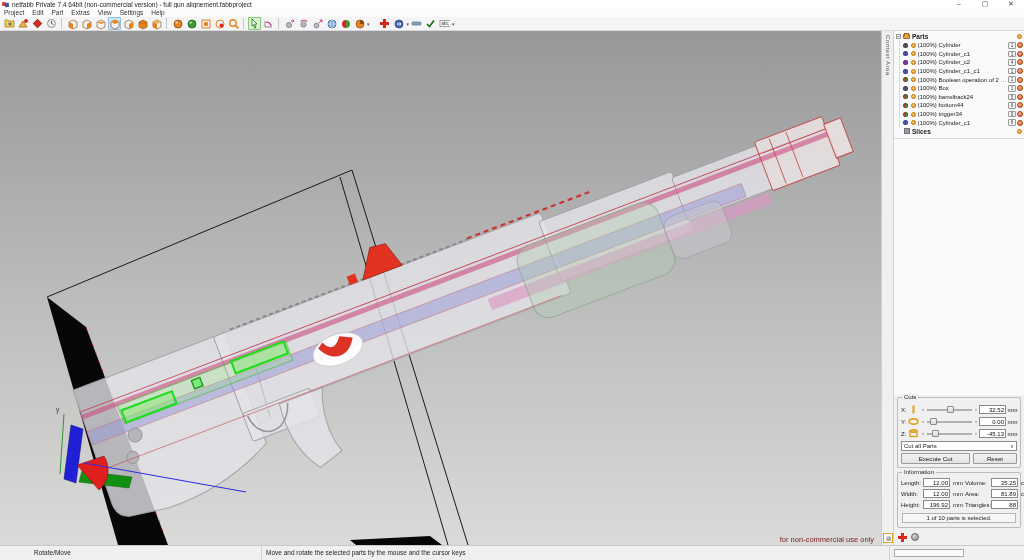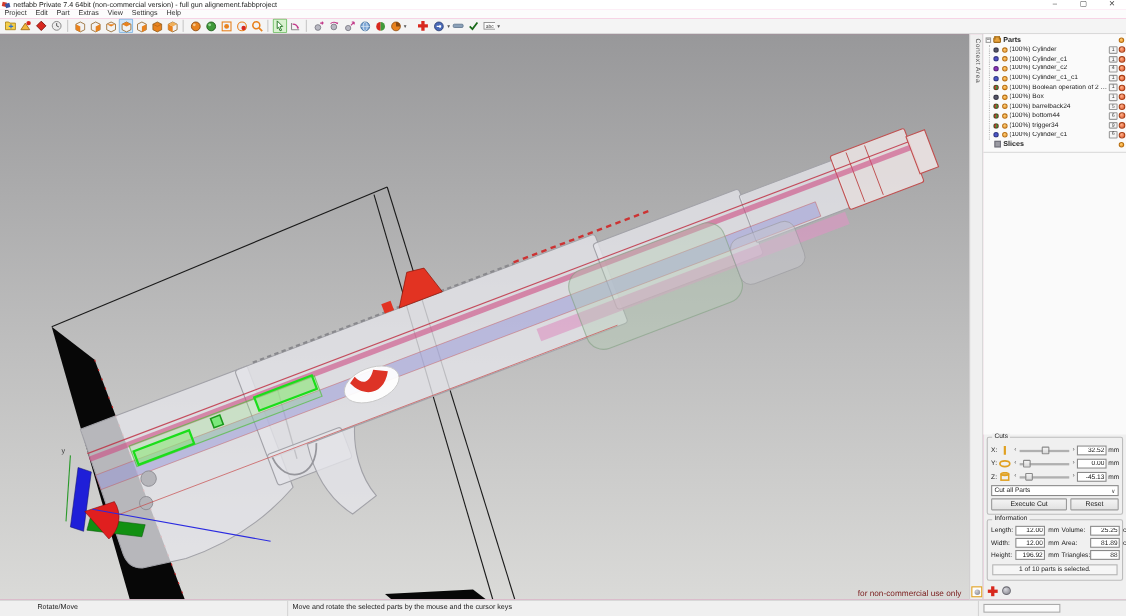--- a/index.html
+++ b/index.html
@@ -1,17 +1,17 @@
 <!DOCTYPE html>
 <html><head>
 <meta charset="utf-8">
 <style>
   * { margin:0; padding:0; box-sizing:border-box; font-family:"Liberation Sans", sans-serif; }
   html,body { width:1024px; height:560px; overflow:hidden; background:#fff; }
-  #app { position:relative; width:1024px; height:560px; background:#ec4899; }
+  #app { position:relative; width:1024px; height:560px; background:#d946ef; }
 
   
   #titlebar { position:absolute; left:0; top:0; width:1024px; height:9px; background:#fff; display:flex; align-items:center; font-size:6.5px; color:#222; }
   #titlebar .logo { width:7px; height:7px; margin:0 3px 0 2px; position:relative; flex:0 0 auto; }
   #titlebar .logo i { position:absolute; width:4px; height:4px; }
   #titlebar .logo .r { left:0; top:1px; background:#d23b2e; transform:rotate(12deg); }
   #titlebar .logo .b { left:3px; top:2px; background:#3a55a4; transform:rotate(-14deg); }
   #title-text { flex:1 1 auto; white-space:nowrap; overflow:hidden; }
   .wctl { width:26px; height:9px; text-align:center; font-size:7px; line-height:8px; color:#444; }
 

